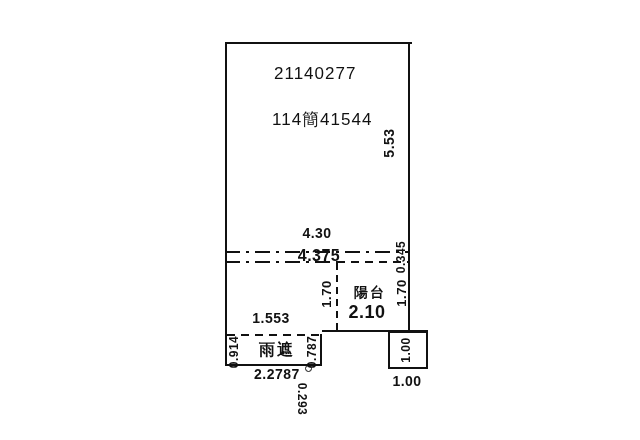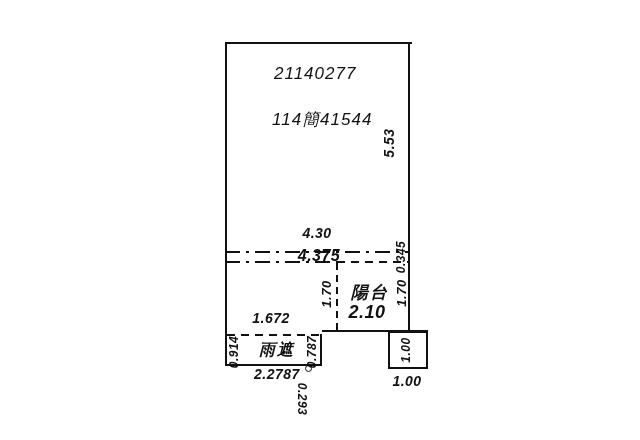--- a/index.html
+++ b/index.html
@@ -1,18 +1,18 @@
 <!DOCTYPE html>
 <html><head>
 <meta charset="utf-8">
 <style>
   html,body{margin:0;padding:0;background:#fff;}
   #canvas{
     position:relative;width:640px;height:440px;background:#ffffff;overflow:hidden;
-    font-family:"Liberation Sans",sans-serif;color:#111;font-style:italic;
+    font-family:"Liberation Sans",sans-serif;color:#111;
   }
   .line{position:absolute;background:#111;}
   .dashdot{
     position:absolute;height:2px;
     background:repeating-linear-gradient(90deg,#111 0 15px,transparent 15px 21px,#111 21px 24px,transparent 24px 30px);
   }
   .hdash{
     position:absolute;height:2px;
     background:repeating-linear-gradient(90deg,#111 0 8px,transparent 8px 14px);
   }
@@ -53,32 +53,32 @@
   <div class="box" style="left:388px;top:331px;width:40px;height:38px;"></div>
 
   <div class="dashdot" style="left:225px;top:251px;width:185px;"></div>
   <div class="dashdot" style="left:225px;top:261px;width:112px;"></div>
   <div class="hdash" style="left:337px;top:261px;width:71px;"></div>
   <div class="vdash" style="left:336px;top:263px;height:68px;"></div>
 
   <div class="idtext" style="left:274px;top:64px;">21140277</div>
   <div class="idtext" style="left:272px;top:86px;margin-top:22px;">114簡41544</div>
 
-  <div class="lbl" style="left:370px;top:292px;font-size:17px;letter-spacing:2px;">陽台</div>
+  <div class="lbl" style="left:370px;top:292px;font-size:14px;letter-spacing:2px;">陽台</div>
   <div class="lbl" style="left:277px;top:350px;font-size:16px;letter-spacing:2px;">雨遮</div>
 
 
   <div class="lbl v" style="left:389px;top:143px;font-size:14px;">5.53</div>
   <div class="lbl" style="left:317px;top:233px;font-size:14px;">4.30</div>
   <div class="lbl" style="left:319px;top:256px;font-size:16px;">4.375</div>
   <div class="lbl v" style="left:401px;top:257px;font-size:12px;">0.345</div>
   <div class="lbl v" style="left:401px;top:293px;font-size:13px;">1.70</div>
   <div class="lbl v" style="left:326px;top:294px;font-size:13px;">1.70</div>
   <div class="lbl" style="left:367px;top:312px;font-size:18px;">2.10</div>
-  <div class="lbl" style="left:271px;top:318px;font-size:14px;">1.672</div>
+  <div class="lbl" style="left:271px;top:318px;font-size:14px;">1.553</div>
   <div class="lbl v" style="left:234px;top:352px;font-size:12px;">0.914</div>
   <div class="lbl v" style="left:312px;top:352px;font-size:12px;">0.787</div>
   <div class="lbl" style="left:277px;top:374px;font-size:14px;">2.2787</div>
   <div class="ring" style="left:305px;top:365px;"></div>
   <div class="lbl vcw" style="left:302px;top:399px;font-size:12px;">0.293</div>
   <div class="lbl v" style="left:406px;top:350px;font-size:12px;">1.00</div>
   <div class="lbl" style="left:407px;top:381px;font-size:14px;">1.00</div>
 
 </div>
 

